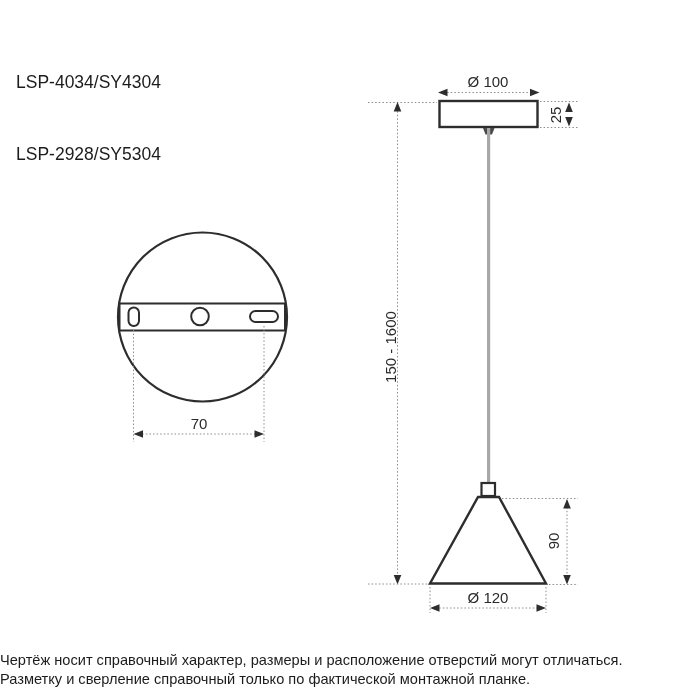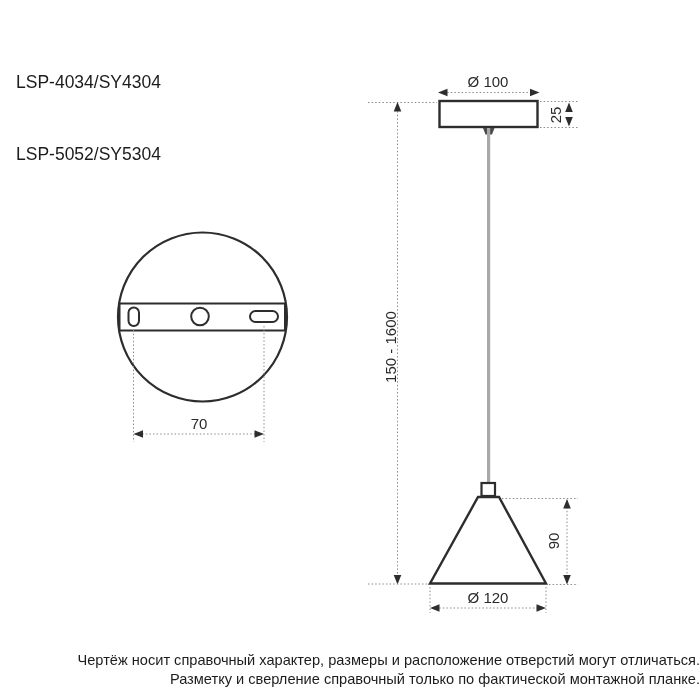--- a/index.html
+++ b/index.html
@@ -27,21 +27,21 @@
   .drawing-svg {
     position: absolute;
     left: 0;
     top: 0;
   }
   .footer {
     position: absolute;
     left: 0;
     top: 651px;
     width: 700px;
-    text-align: right;
+    text-align: left;
     color: #1c1c1c;
     font-size: 14.6px;
     line-height: 18.5px;
   }
   
   .ln {
     stroke: #2d2d2d;
     fill: #ffffff;
   }
   .dim {
@@ -64,21 +64,21 @@
     stroke: none;
   }
 </style>
 </head>
 <body>
 
 <div class="page">
 
   <div class="header">
     <div>LSP-4034/SY4304</div>
-    <div>LSP-5052/SY5304</div>
+    <div>LSP-2928/SY5304</div>
   </div>
 
   <svg class="drawing-svg" width="700" height="700" viewBox="0 0 700 700">
 
     <g>
 
       <g>
         <path class="dim" d="M368,102.5 H437"></path>
         <path class="dim" d="M397.5,104 V583"></path>
         <polygon class="arr" points="397.5,102 393.7,111.5 401.3,111.5"></polygon>

